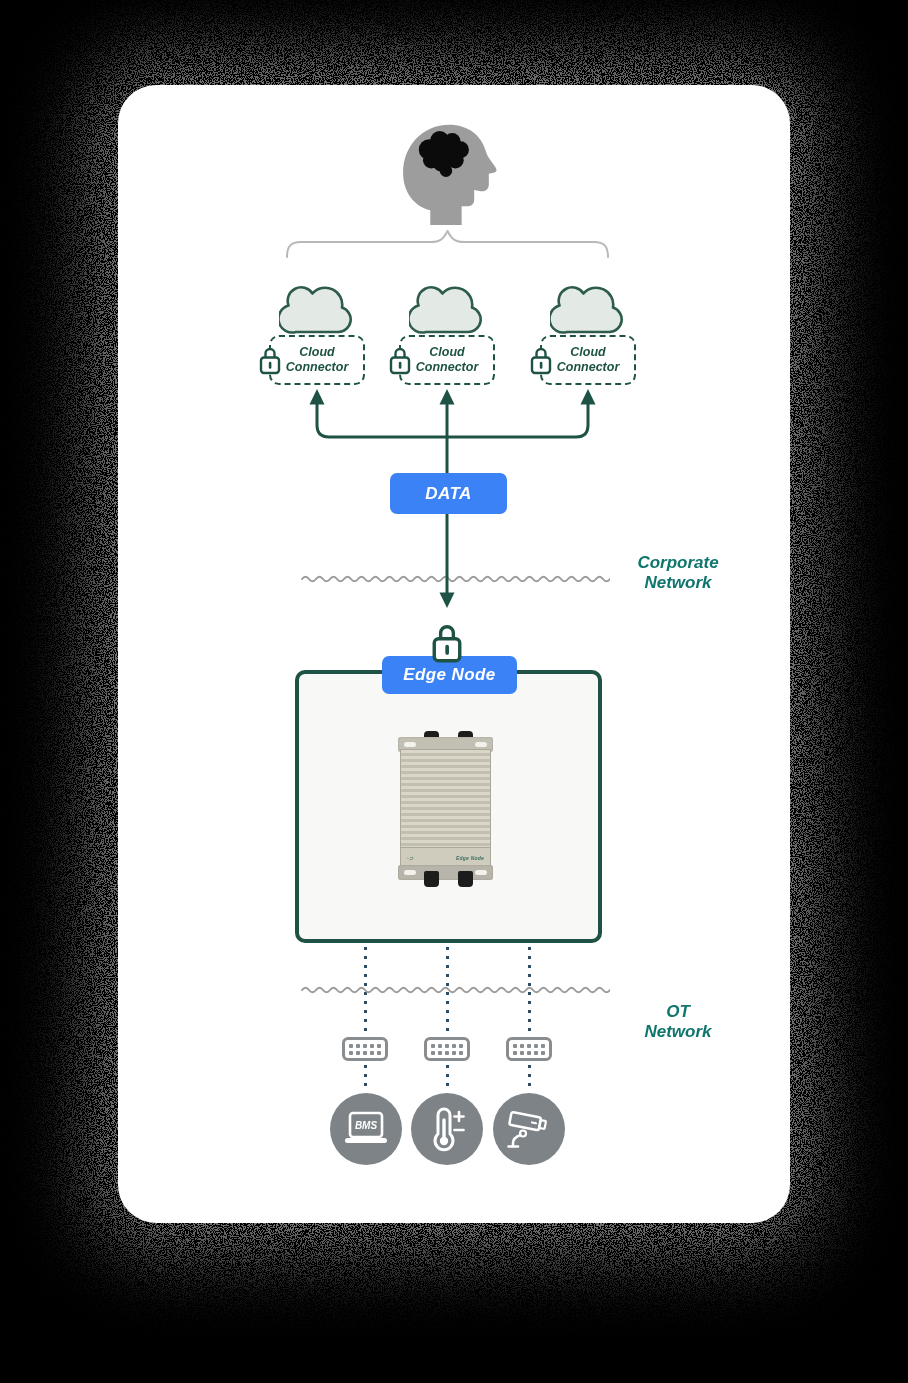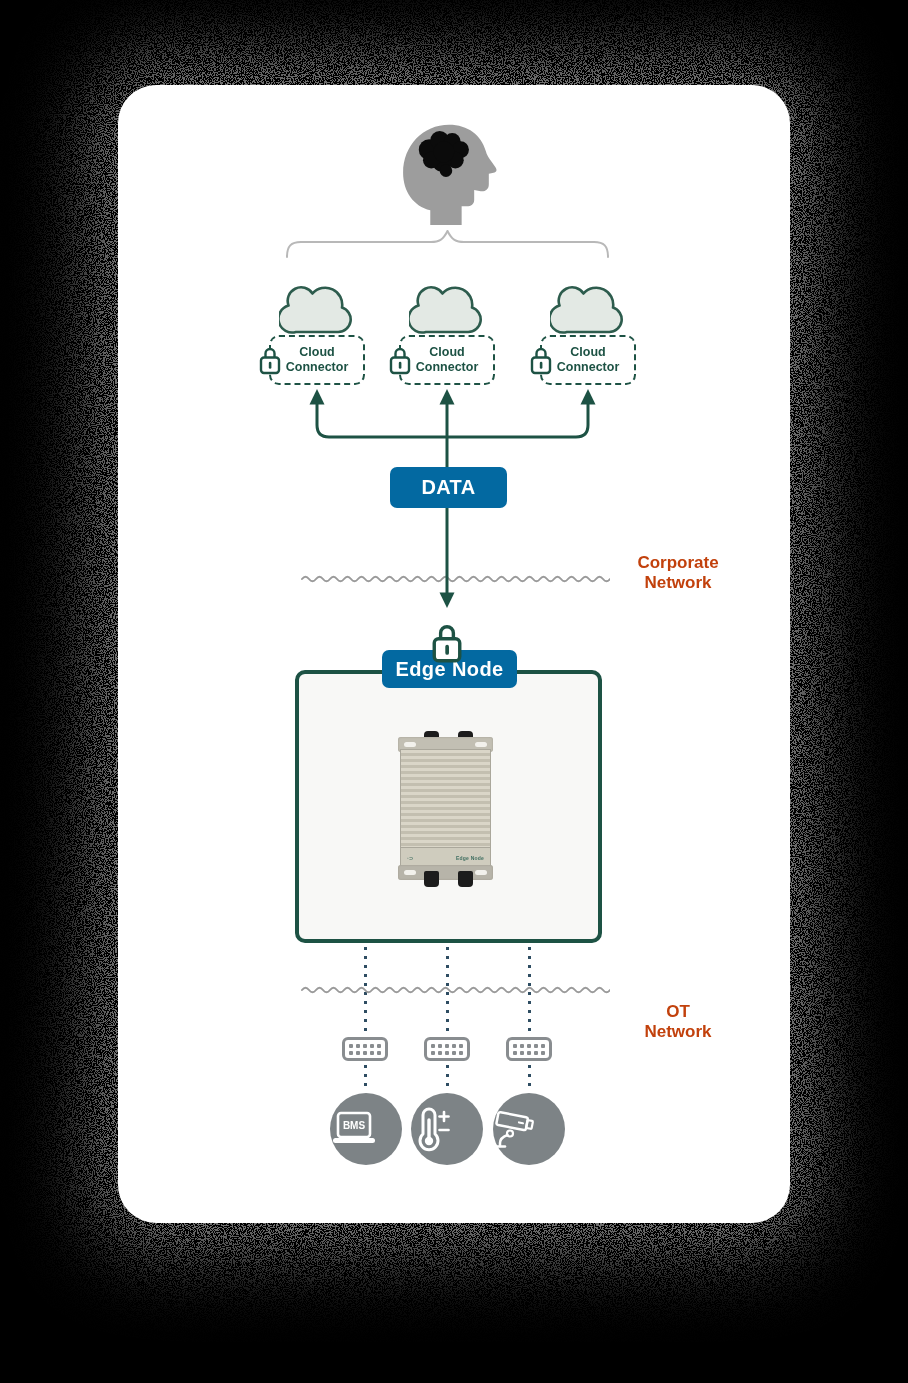--- a/index.html
+++ b/index.html
@@ -1,38 +1,38 @@
 <!DOCTYPE html>
 <html><head>
 <meta charset="utf-8">
 <style>
   html,body{margin:0;padding:0;background:#000;}
   .stage{position:relative;width:908px;height:1383px;background:#000;overflow:hidden;
-         font-family:"Liberation Sans",sans-serif;}
+         font-family:"Liberation Sans",sans-serif;font-style:italic;}
   .abs{position:absolute;}
   
   .halo{position:absolute;left:92px;top:58px;width:724px;height:1192px;border-radius:60px;
         background:#969696;filter:blur(40px);}
   .noise{position:absolute;left:0;top:0;width:908px;height:1383px;mix-blend-mode:multiply;pointer-events:none;}
   .card{position:absolute;left:118px;top:85px;width:672px;height:1138px;background:#fff;border-radius:38px;}
   
   .cc-label{font-weight:700;font-size:12.5px;line-height:1.2;color:#1d5244;text-align:center;}
-  .net-label{font-weight:700;font-size:17px;line-height:1.18;color:#c2410c;text-align:center;}
-  .badge{background:#0369a1;color:#fff;font-weight:700;font-size:20px;letter-spacing:.4px;
-         display:flex;align-items:center;justify-content:center;border-radius:7px;}
+  .net-label{font-weight:700;font-size:17px;line-height:1.18;color:#0f766e;text-align:center;}
+  .badge{background:#3b82f6;color:#fff;font-weight:700;font-size:17px;letter-spacing:.4px;
+         display:flex;align-items:center;justify-content:center;border-radius:7px;margin-top:6px;}
   .dashbox{border:2.5px dashed #1d5244;border-radius:10px;background:#fff;box-sizing:border-box;
            display:flex;align-items:center;justify-content:center;}
   .bigbox{border:4px solid #1d5244;border-radius:10px;background:#f8f8f6;box-sizing:border-box;}
   .dotline{position:absolute;width:3px;background-image:repeating-linear-gradient(to bottom,#2e4d62 0 3px,transparent 3px 9px);}
   .port{width:46px;height:24px;border:3px solid #898d90;border-radius:6px;background:#fff;box-sizing:border-box;
         display:flex;flex-direction:column;align-items:center;justify-content:center;gap:3px;}
   .port .row{display:flex;gap:3px;}
   .port .dot{width:4px;height:4px;background:#898d90;border-radius:1px;}
   .endpoint{position:absolute;width:72px;height:72px;border-radius:50%;background:#7d8386;
-            display:flex;align-items:center;}
+            display:flex;align-items:center;justify-content:center;}
   
   .dev{position:absolute;left:280px;top:646px;width:95px;height:158px;}
   .dev .cap{position:absolute;width:15px;height:16px;background:#1c1c1c;border-radius:4px 4px 2px 2px;}
   .dev .capb{position:absolute;width:15px;height:16px;background:#1c1c1c;border-radius:2px 2px 4px 4px;}
   .dev .plate{position:absolute;left:0;width:95px;height:15px;background:#c2bfb3;border-radius:3px;
               box-shadow:inset 0 0 2px #9a968a;}
   .dev .hole{position:absolute;top:5px;width:12px;height:5px;background:#f2f1ec;border-radius:3px;}
   .dev .body{position:absolute;left:2px;top:18px;width:91px;height:120px;border:1px solid #aaa79b;box-sizing:border-box;
              background:repeating-linear-gradient(to bottom,#dad6c8 0 3px,#c3bfb0 3px 6px);}
   .dev .strip{position:absolute;left:2px;top:116px;width:91px;height:22px;background:#cfccbe;border:1px solid #aaa79b;

